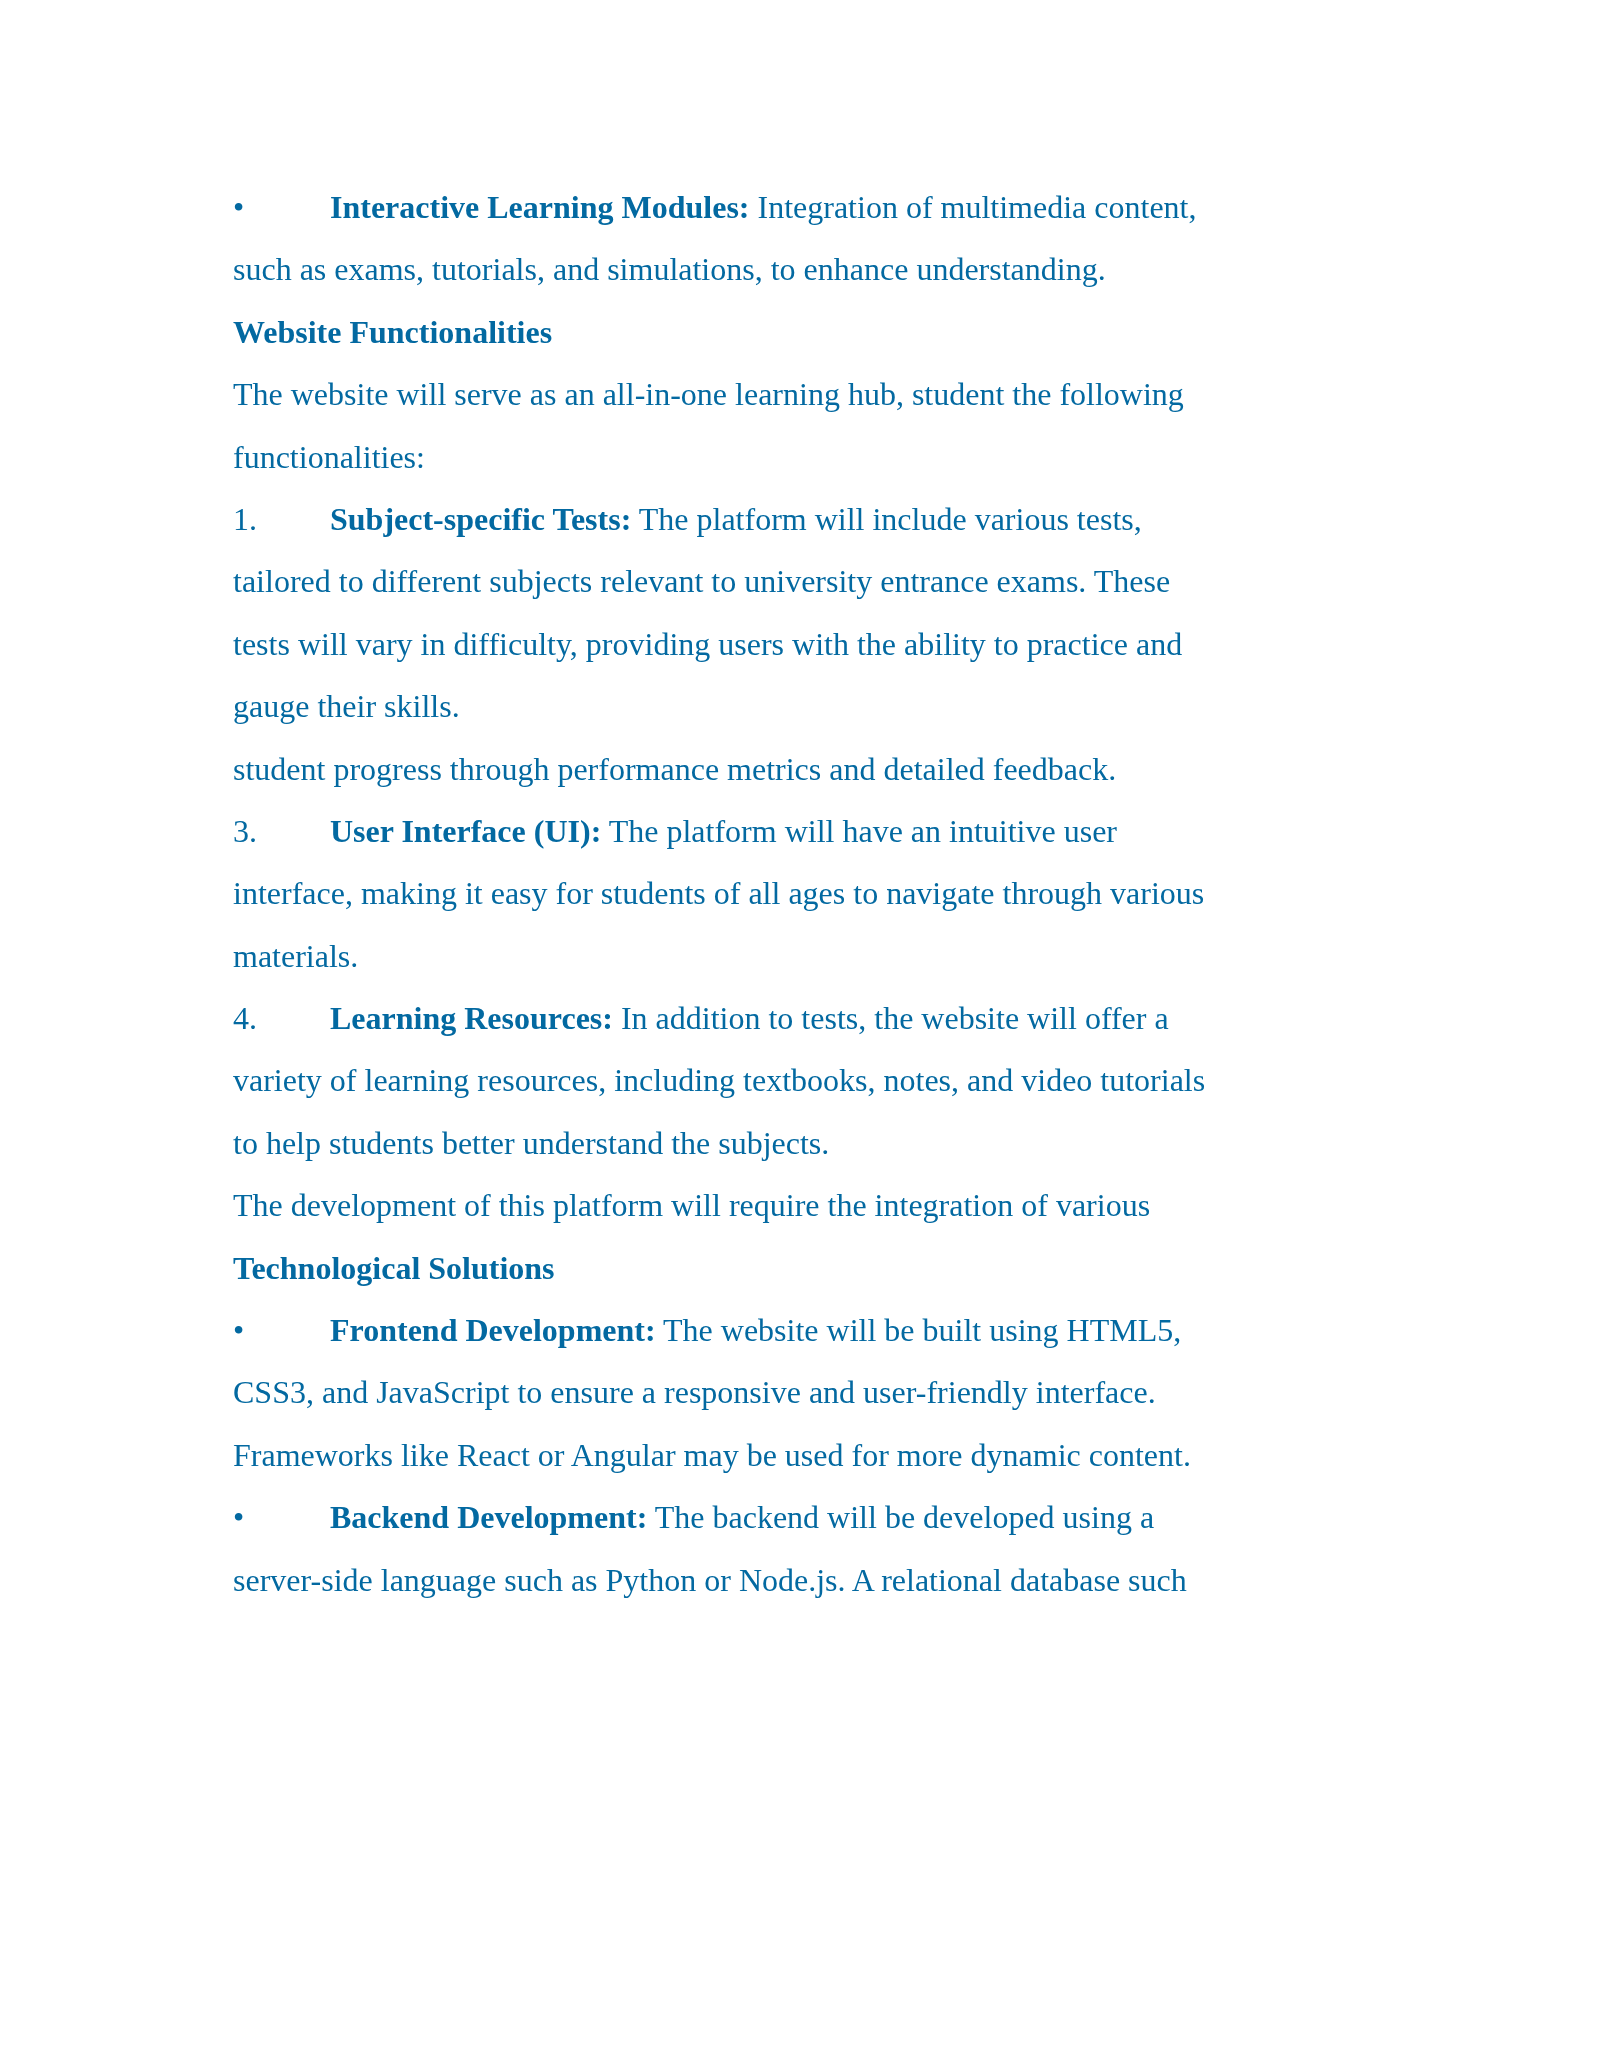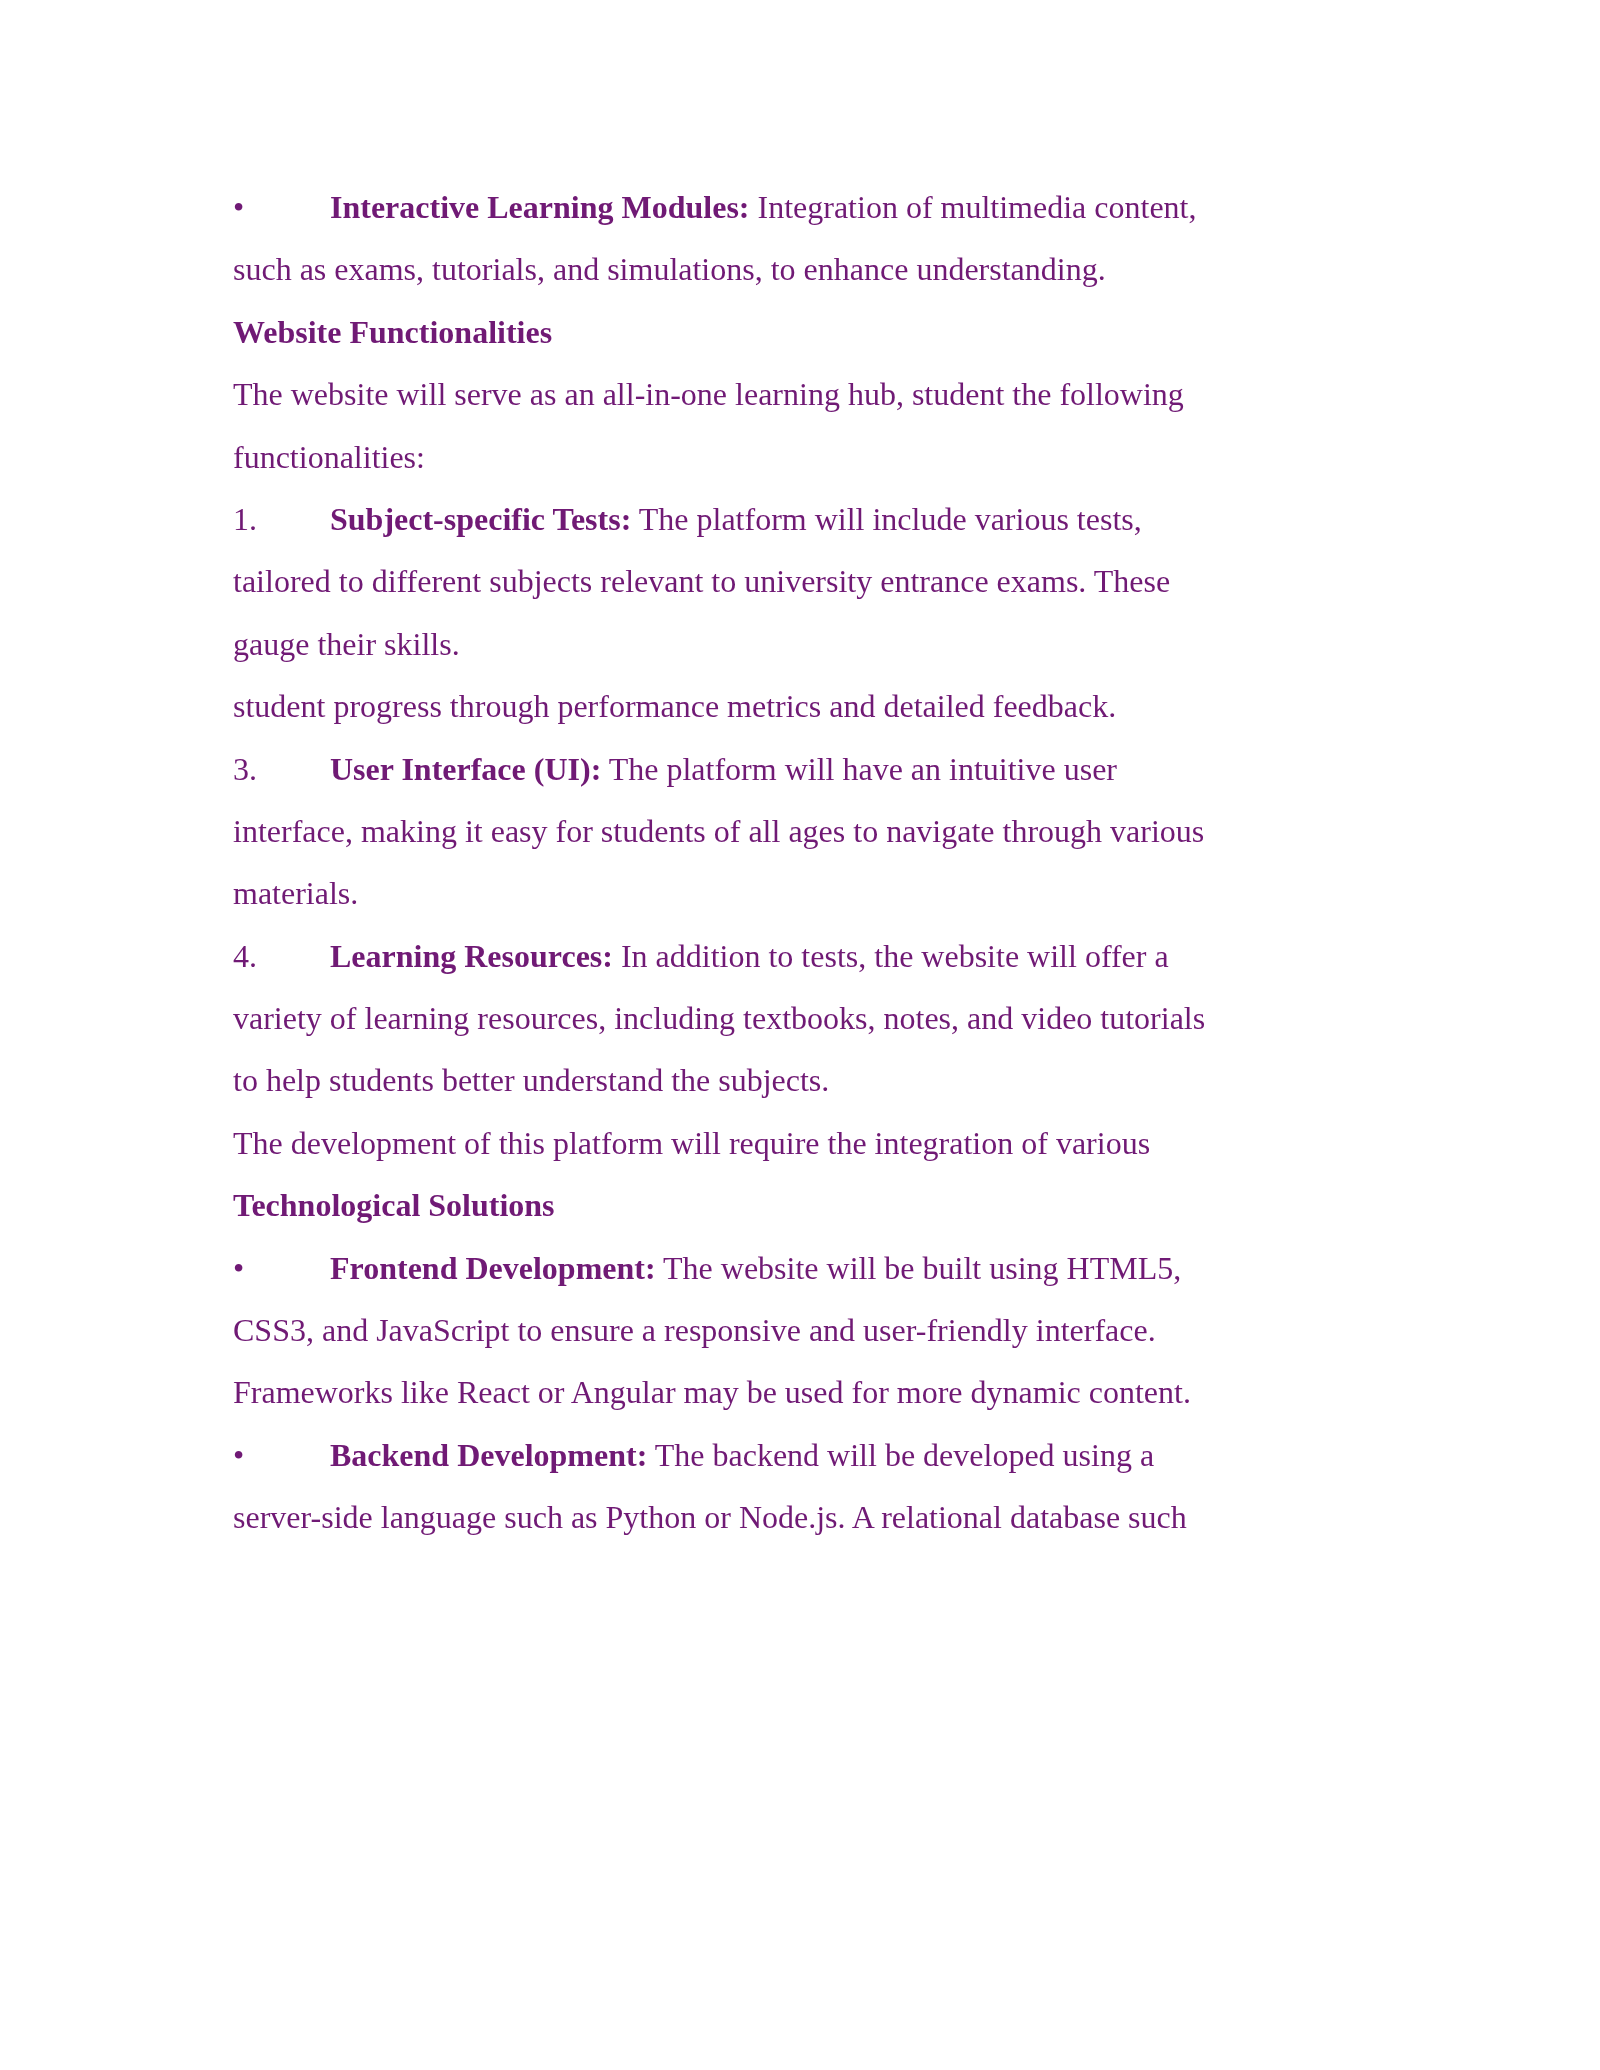--- a/index.html
+++ b/index.html
@@ -5,21 +5,21 @@
   html, body {
     margin: 0;
     padding: 0;
     background: #ffffff;
   }
   .page {
     position: relative;
     width: 1600px;
     height: 2070px;
     background: #ffffff;
-    color: #701a75;
+    color: #0369a1;
     font-family: "Liberation Serif", "DejaVu Serif", serif;
     font-size: 32px;
     overflow: hidden;
   }
   .content {
     position: absolute;
     left: 233px;
     top: 176px;
     width: 1200px;
   }
@@ -41,20 +41,21 @@
 
 <div class="page">
   <div class="content" id="doc-content">
       <div class="line"><span class="marker">•</span><span class="lead">Interactive Learning Modules:</span><span> Integration of multimedia content,</span></div>
       <div class="line"><span>such as exams, tutorials, and simulations, to enhance understanding.</span></div>
       <div class="line"><span class="heading-text">Website Functionalities</span></div>
       <div class="line"><span>The website will serve as an all-in-one learning hub, student the following</span></div>
       <div class="line"><span>functionalities:</span></div>
       <div class="line"><span class="marker">1.</span><span class="lead">Subject-specific Tests:</span><span> The platform will include various tests,</span></div>
       <div class="line"><span>tailored to different subjects relevant to university entrance exams. These</span></div>
+      <div class="line"><span>tests will vary in difficulty, providing users with the ability to practice and</span></div>
       <div class="line"><span>gauge their skills.</span></div>
       <div class="line"><span>student progress through performance metrics and detailed feedback.</span></div>
       <div class="line"><span class="marker">3.</span><span class="lead">User Interface (UI):</span><span> The platform will have an intuitive user</span></div>
       <div class="line"><span>interface, making it easy for students of all ages to navigate through various</span></div>
       <div class="line"><span>materials.</span></div>
       <div class="line"><span class="marker">4.</span><span class="lead">Learning Resources:</span><span> In addition to tests, the website will offer a</span></div>
       <div class="line"><span>variety of learning resources, including textbooks, notes, and video tutorials</span></div>
       <div class="line"><span>to help students better understand the subjects.</span></div>
       <div class="line"><span>The development of this platform will require the integration of various</span></div>
       <div class="line"><span class="heading-text">Technological Solutions</span></div>

